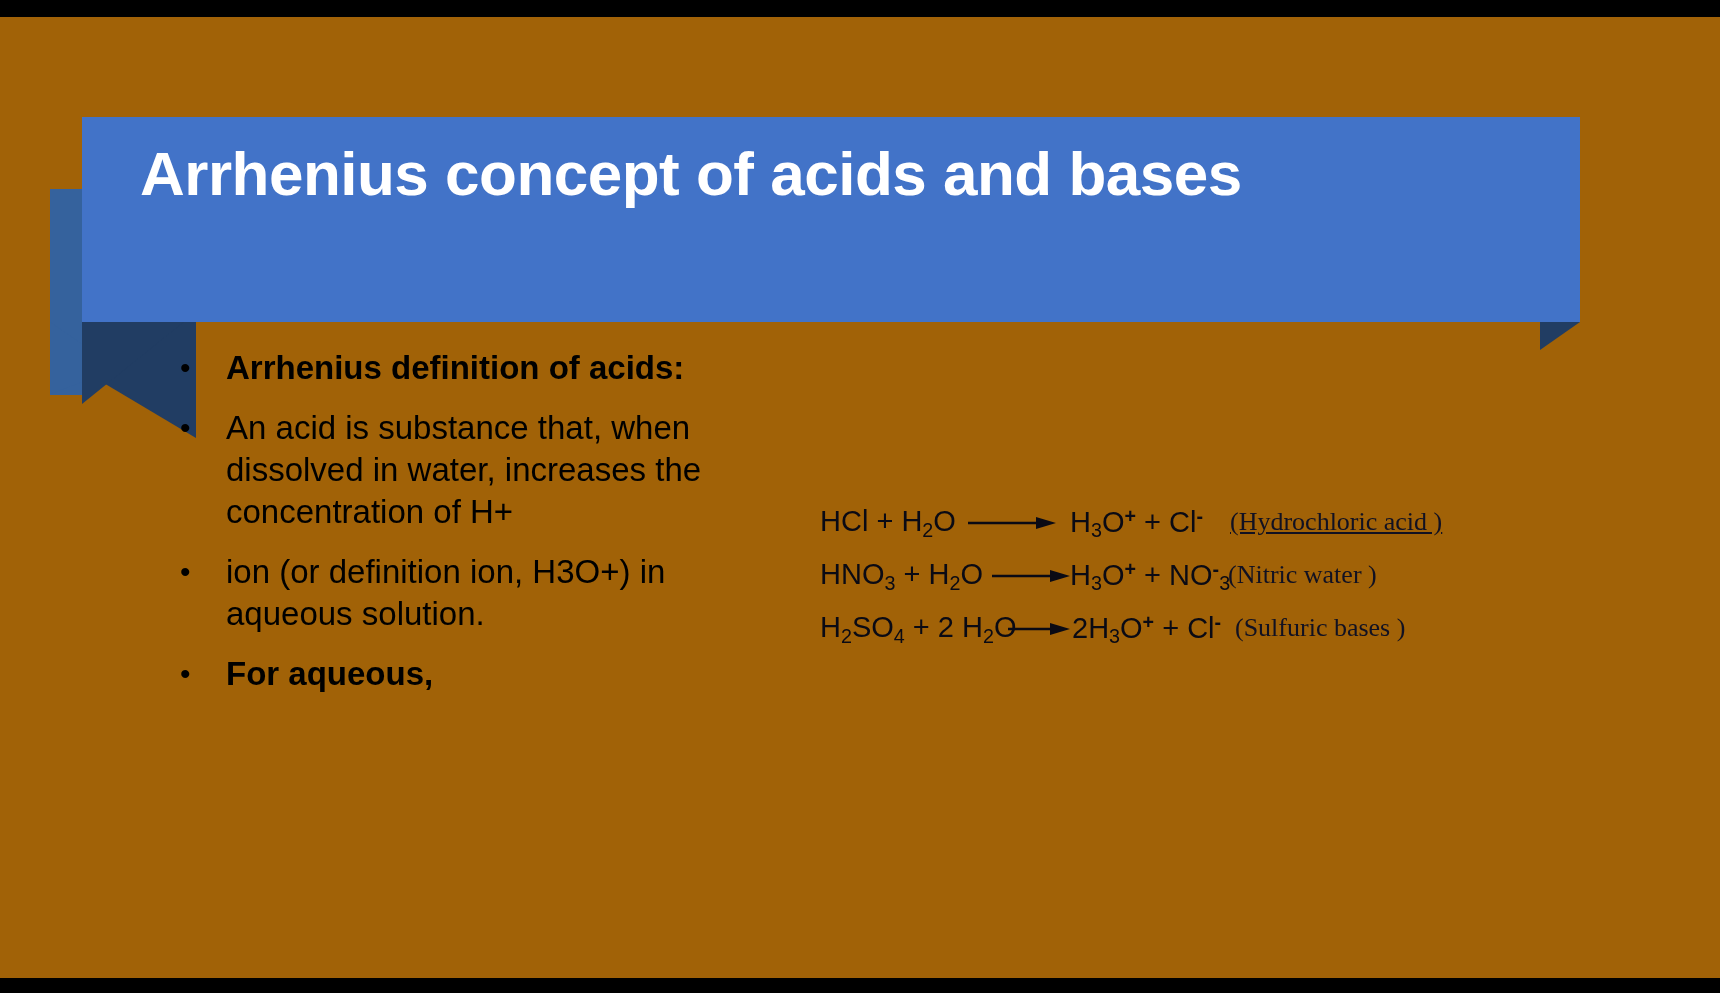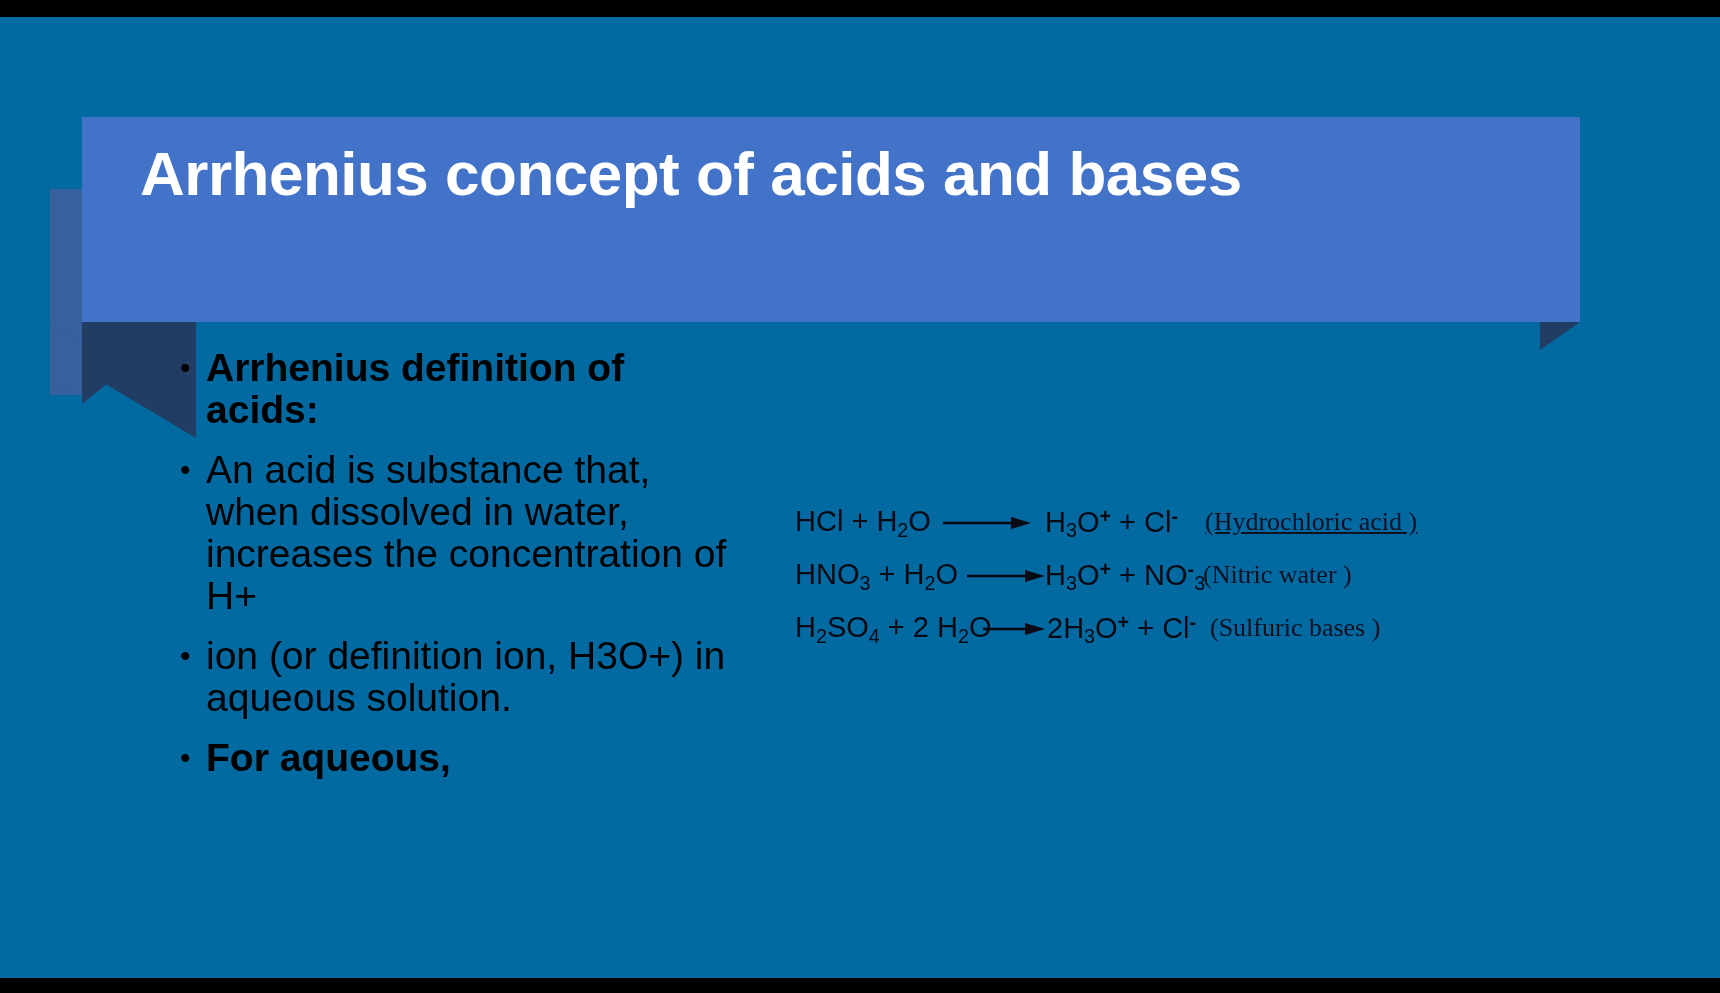--- a/index.html
+++ b/index.html
@@ -3,21 +3,21 @@
 <meta charset="utf-8">
 <style>
   html,body{margin:0;padding:0;background:#ffffff;}
   body{width:1720px;height:993px;position:relative;overflow:hidden;
        font-family:"Liberation Sans",sans-serif;}
 
   .bar{position:absolute;left:0;width:1720px;background:#000000;}
   #bar-top{top:0;height:17px;}
   #bar-bottom{top:978px;height:15px;}
 
-  #slide{position:absolute;left:0;top:17px;width:1720px;height:961px;background:#0369a1;}
+  #slide{position:absolute;left:0;top:17px;width:1720px;height:961px;background:#a16207;}
 
   
   #ribbon{position:absolute;left:0;top:0;width:1720px;height:350px;}
   .rb{position:absolute;}
 
   
   #ribbon-left-fold{
     left:50px;top:172px;width:32px;height:206px;
     background:#35629D;
   }
@@ -57,27 +57,27 @@
     letter-spacing:-0.5px;white-space:nowrap;
   }
 
   
   #bullet-list{position:absolute;left:180px;top:330px;width:560px;}
   .bullet-row{display:flex;align-items:flex-start;margin-bottom:18px;}
   .bullet-dot{
     flex:0 0 auto;width:26px;font-size:30px;line-height:42px;color:#000;
     text-align:left;
   }
-  .bullet-text{font-size:39px;line-height:42px;color:#000;}
+  .bullet-text{font-size:33px;line-height:42px;color:#000;margin-left:20px;}
   .bullet-text.bold{font-weight:bold;}
 
   
   #equations{position:absolute;left:795px;top:488px;width:780px;}
   .eq-row{position:relative;height:53px;font-size:29px;color:#0A0A14;
-          white-space:nowrap;}
+          white-space:nowrap;margin-left:25px;}
   .eq-left{position:absolute;top:0;left:0;}
   .eq-arrow{position:absolute;top:2px;}
   .eq-right{position:absolute;top:0;}
   .eq-name{position:absolute;top:2px;font-family:"Liberation Serif",serif;
            font-size:26px;color:#111122;}
   sub{font-size:0.68em;vertical-align:-0.28em;}
   sup{font-size:0.68em;vertical-align:0.45em;font-weight:bold;}
   .arrow-svg{display:block;}
 
   

